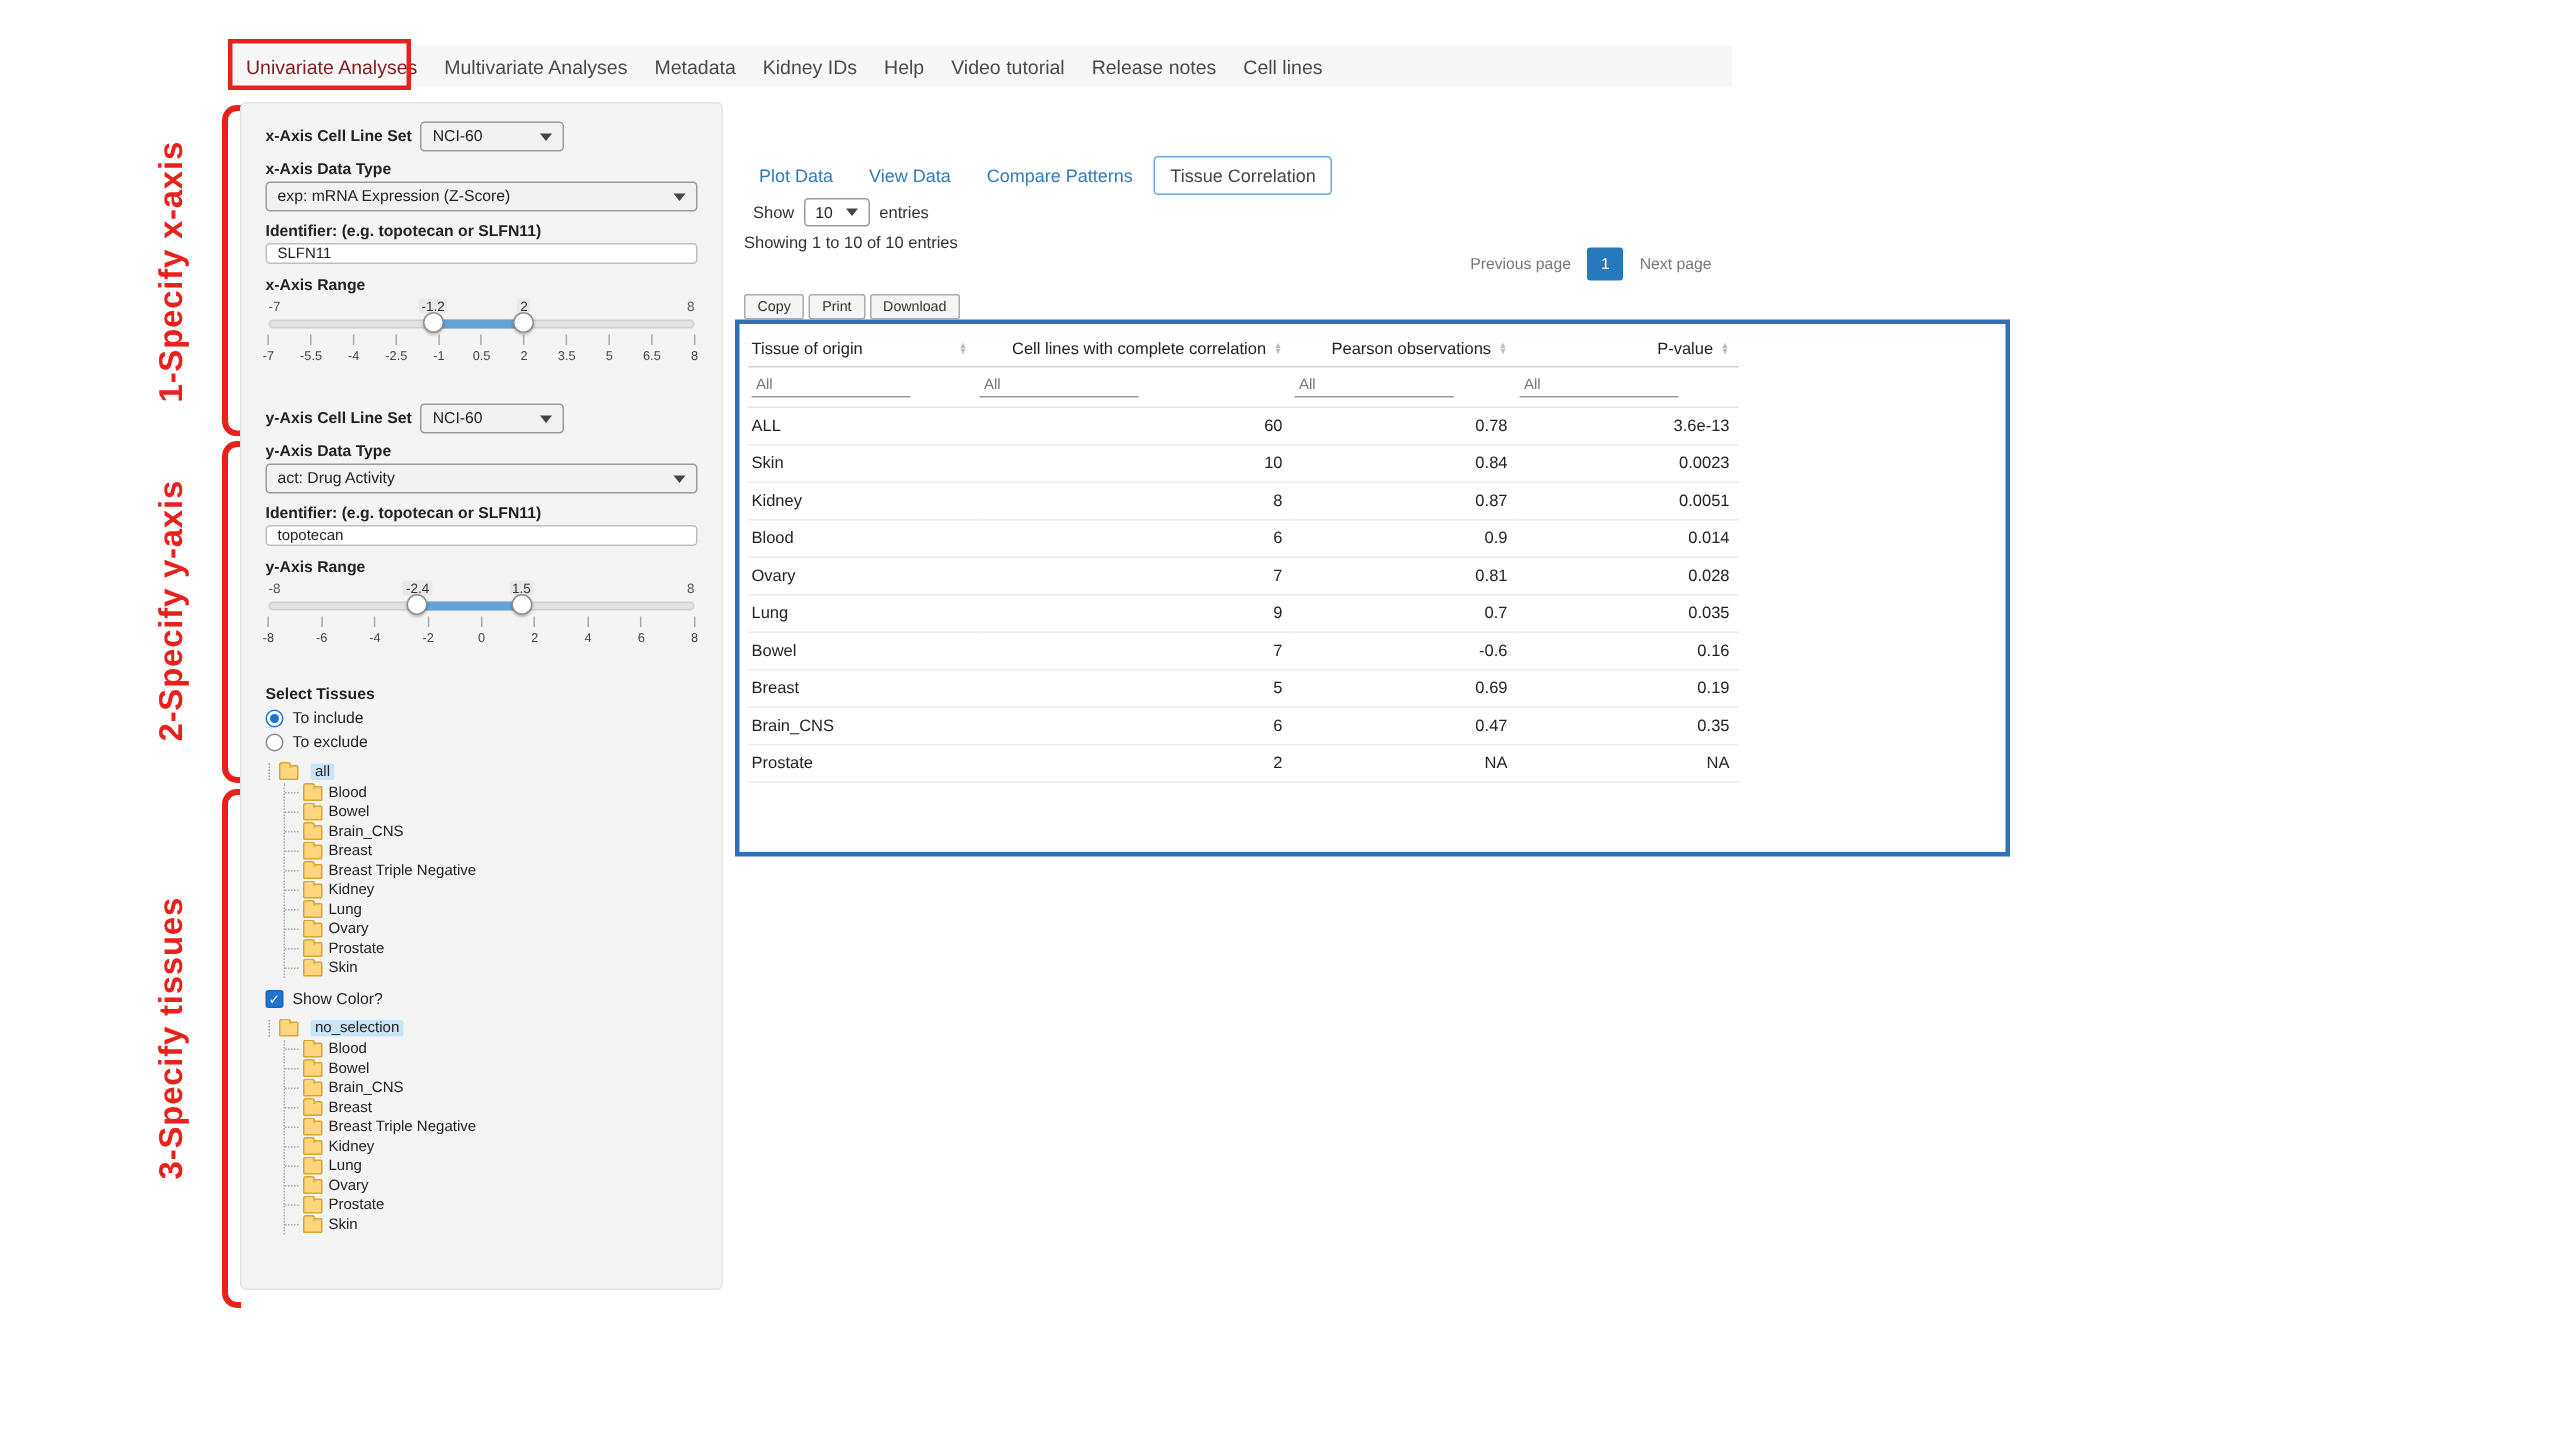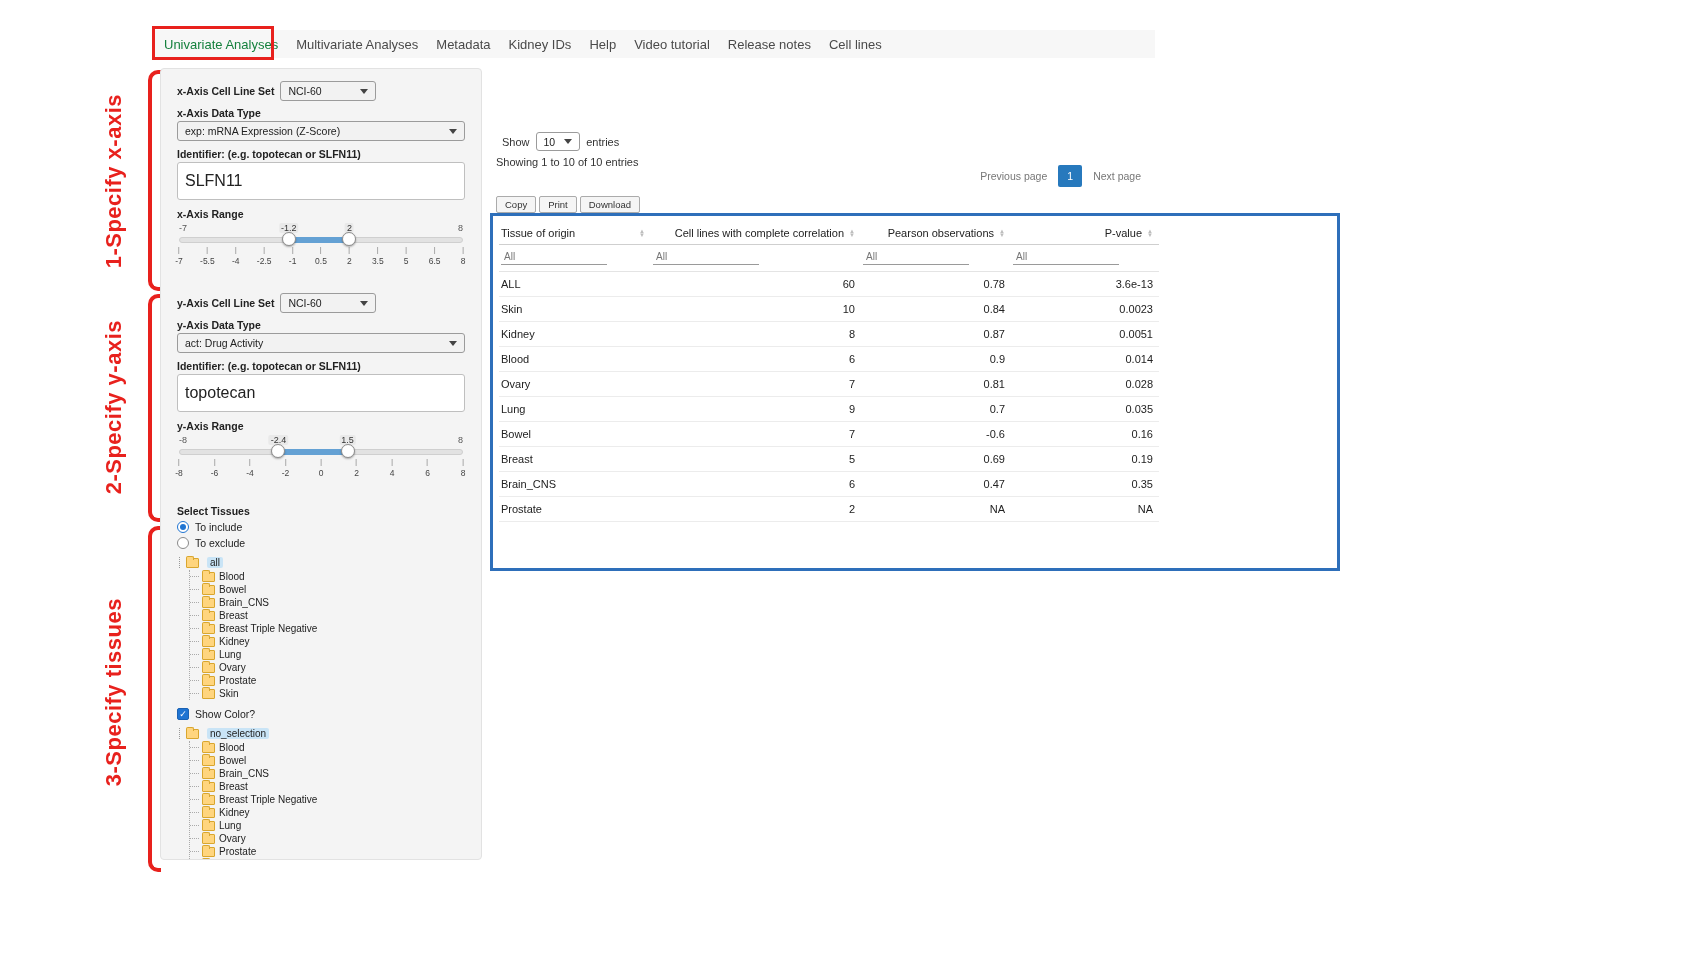--- a/index.html
+++ b/index.html
@@ -14,32 +14,32 @@
   .b2 { top:294px; height:228px; }
   .b3 { top:526px; height:346px; }
   .v-label { position:absolute; writing-mode:vertical-rl; transform:rotate(180deg); color:var(--red); font-weight:bold; font-size:22px; letter-spacing:.5px; white-space:nowrap; }
   .l1 { left:101px; top:94px; }
   .l2 { left:101px; top:320px; }
   .l3 { left:101px; top:598px; }
 
   
   .topnav { position:absolute; left:155px; top:30px; width:1000px; height:28px; background:#f7f7f7; display:flex; align-items:center; }
   .nav-item { font-size:13px; color:#4a4a4a; padding:0 9px; white-space:nowrap; cursor:pointer; }
-  .nav-item.active { color:#15803d; }
+  .nav-item.active { color:#7f1d1d; }
 
   
   .sidebar { position:absolute; left:160px; top:68px; width:322px; height:792px; background:#f4f4f4; border:1px solid #e2e2e2; border-radius:4px; padding:12px 16px; font-size:11px; color:#222; overflow:hidden; }
   .sb-label { font-weight:bold; font-size:10.5px; margin-bottom:2px; color:#222; }
   .inline-row { display:flex; align-items:center; gap:6px; margin-bottom:6px; height:20px; }
   .inline-row .sb-label { margin-bottom:0;text-align:right; }
   .fselect { display:inline-flex; align-items:center; justify-content:space-between; background:#f2f2f2; border:1px solid #9b9b9b; border-radius:3px; height:20px; padding:0 7px; font-size:10.5px; color:#222; cursor:pointer; }
   .fselect .arrow { width:0; height:0; border-left:4px solid transparent; border-right:4px solid transparent; border-top:5px solid #444; margin-left:9px; flex:0 0 auto; }
   .fselect.wide { width:100%; margin-bottom:7px; }
   .fselect.sm { min-width:96px; }
-  .text-input { width:100%; height:38px; border:1px solid #bfbfbf; border-radius:3px; background:#fff; font-size:16px; padding:0 7px; color:#222; margin-bottom:8px; font-family:inherit; }
+  .text-input { width:100%; height:14px; border:1px solid #bfbfbf; border-radius:3px; background:#fff; font-size:10px; padding:0 7px; color:#222; margin-bottom:8px; font-family:inherit; }
   .sb-gap { height:8px; }
 
   
   .irs { position:relative; height:50px; margin:3px 2px 12px 2px; }
   .irs-minmax { position:absolute; top:0; font-size:9px; color:#555; }
   .irs-min { left:0; } .irs-max { right:0; }
   .irs-val { position:absolute; top:0; transform:translateX(-50%); font-size:9px; color:#333; background:#e9e9e9; padding:0 2px; border-radius:2px; z-index:1; }
   .irs-line { position:absolute; top:14px; left:0; right:0; height:6px; background:#e2e2e2; border:1px solid #cfcfcf; border-radius:3px; }
   .irs-bar { position:absolute; top:14px; height:6px; background:#64a1d4; }
   .irs-handle { position:absolute; top:9px; width:14px; height:14px; border-radius:50%; background:#fff; border:1px solid #8d8d8d; box-shadow:0 1px 2px rgba(0,0,0,.3); transform:translateX(-50%); cursor:pointer; z-index:2; }
@@ -370,20 +370,26 @@
           <div class="tree-item">
             <span class="folder"></span>
             <span class="lbl">Skin</span>
           </div>
         </div>
     </div>
   </aside>
 
   <main class="content">
 
+    <div class="tabs">
+        <span class="tab">Plot Data</span>
+        <span class="tab">View Data</span>
+        <span class="tab">Compare Patterns</span>
+        <span class="tab active">Tissue Correlation</span>
+      </div>
 
     <div class="entries-row">
       <span>Show</span>
       <span class="fselect entries-select">
         <span>10</span>
         <span class="arrow"></span>
       </span>
       <span>entries</span>
     </div>
 

